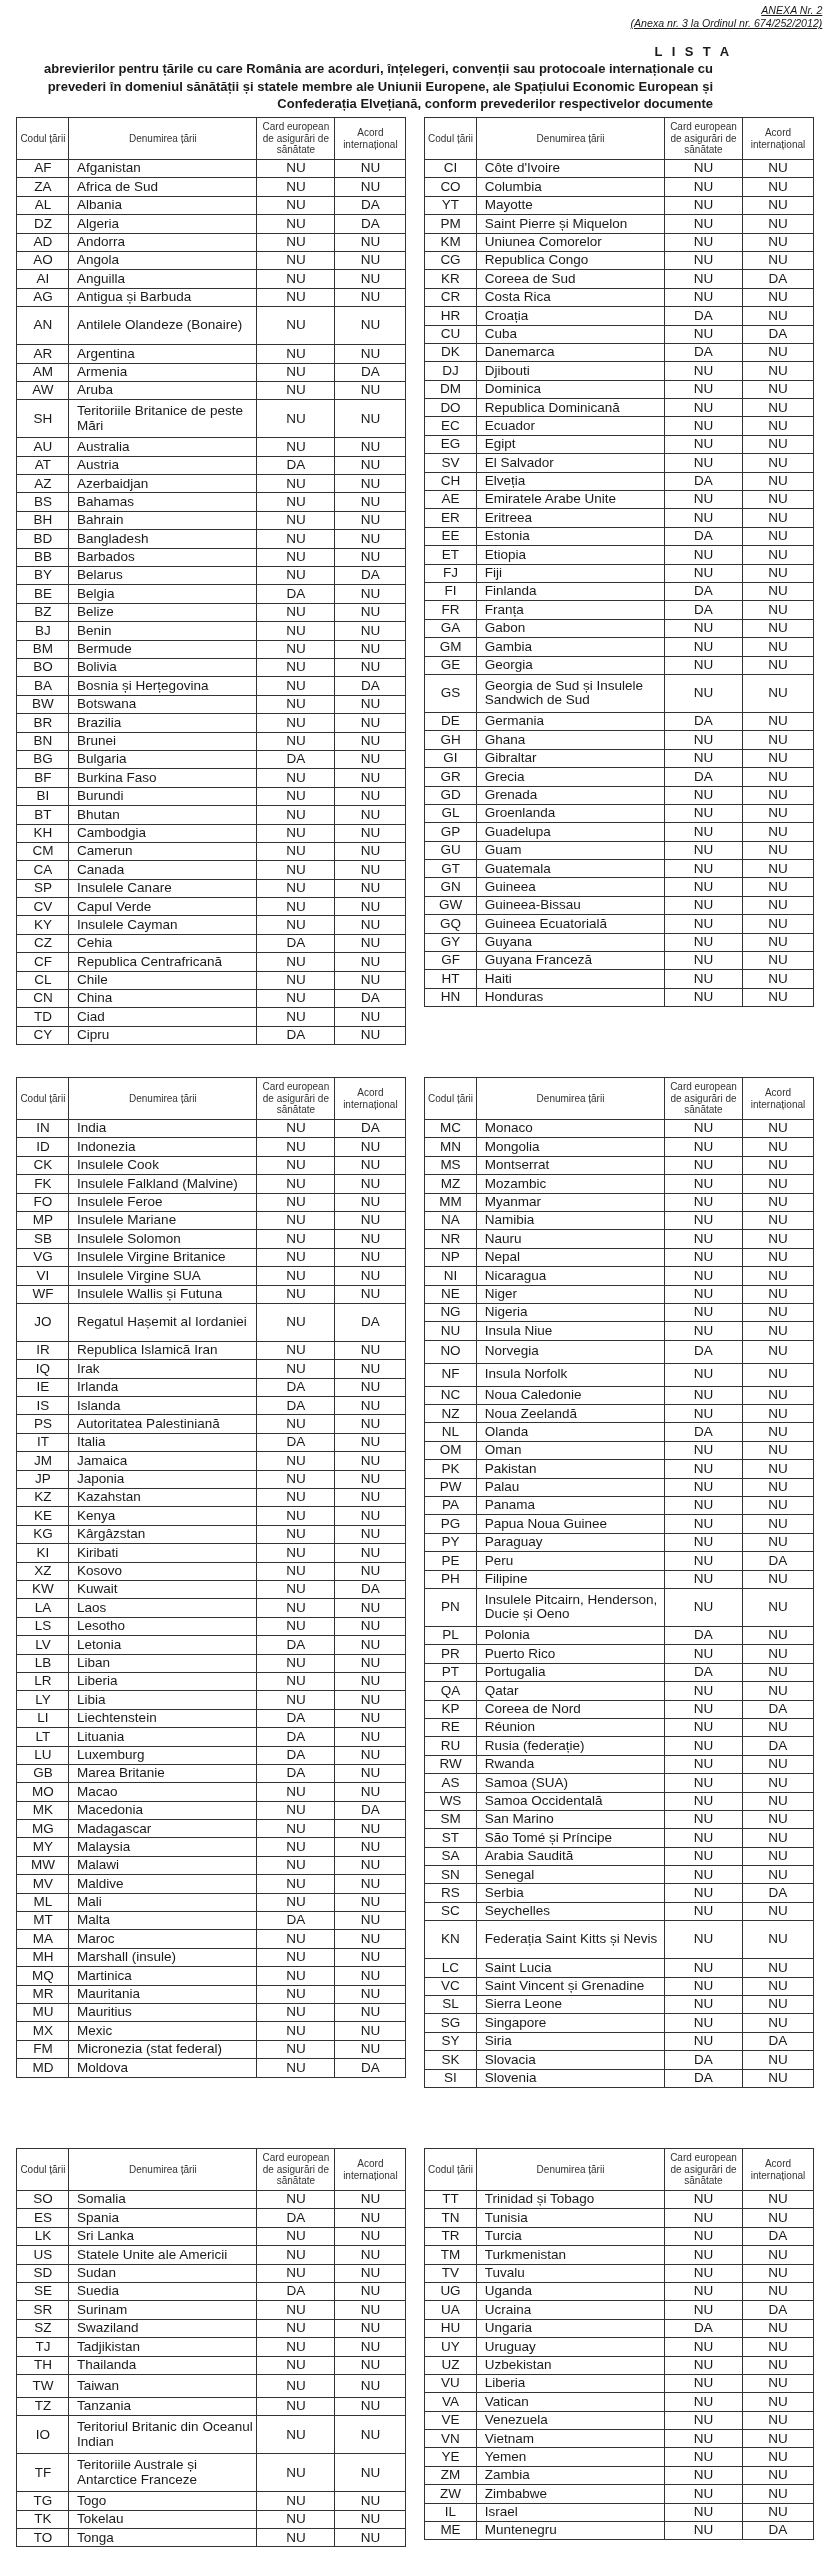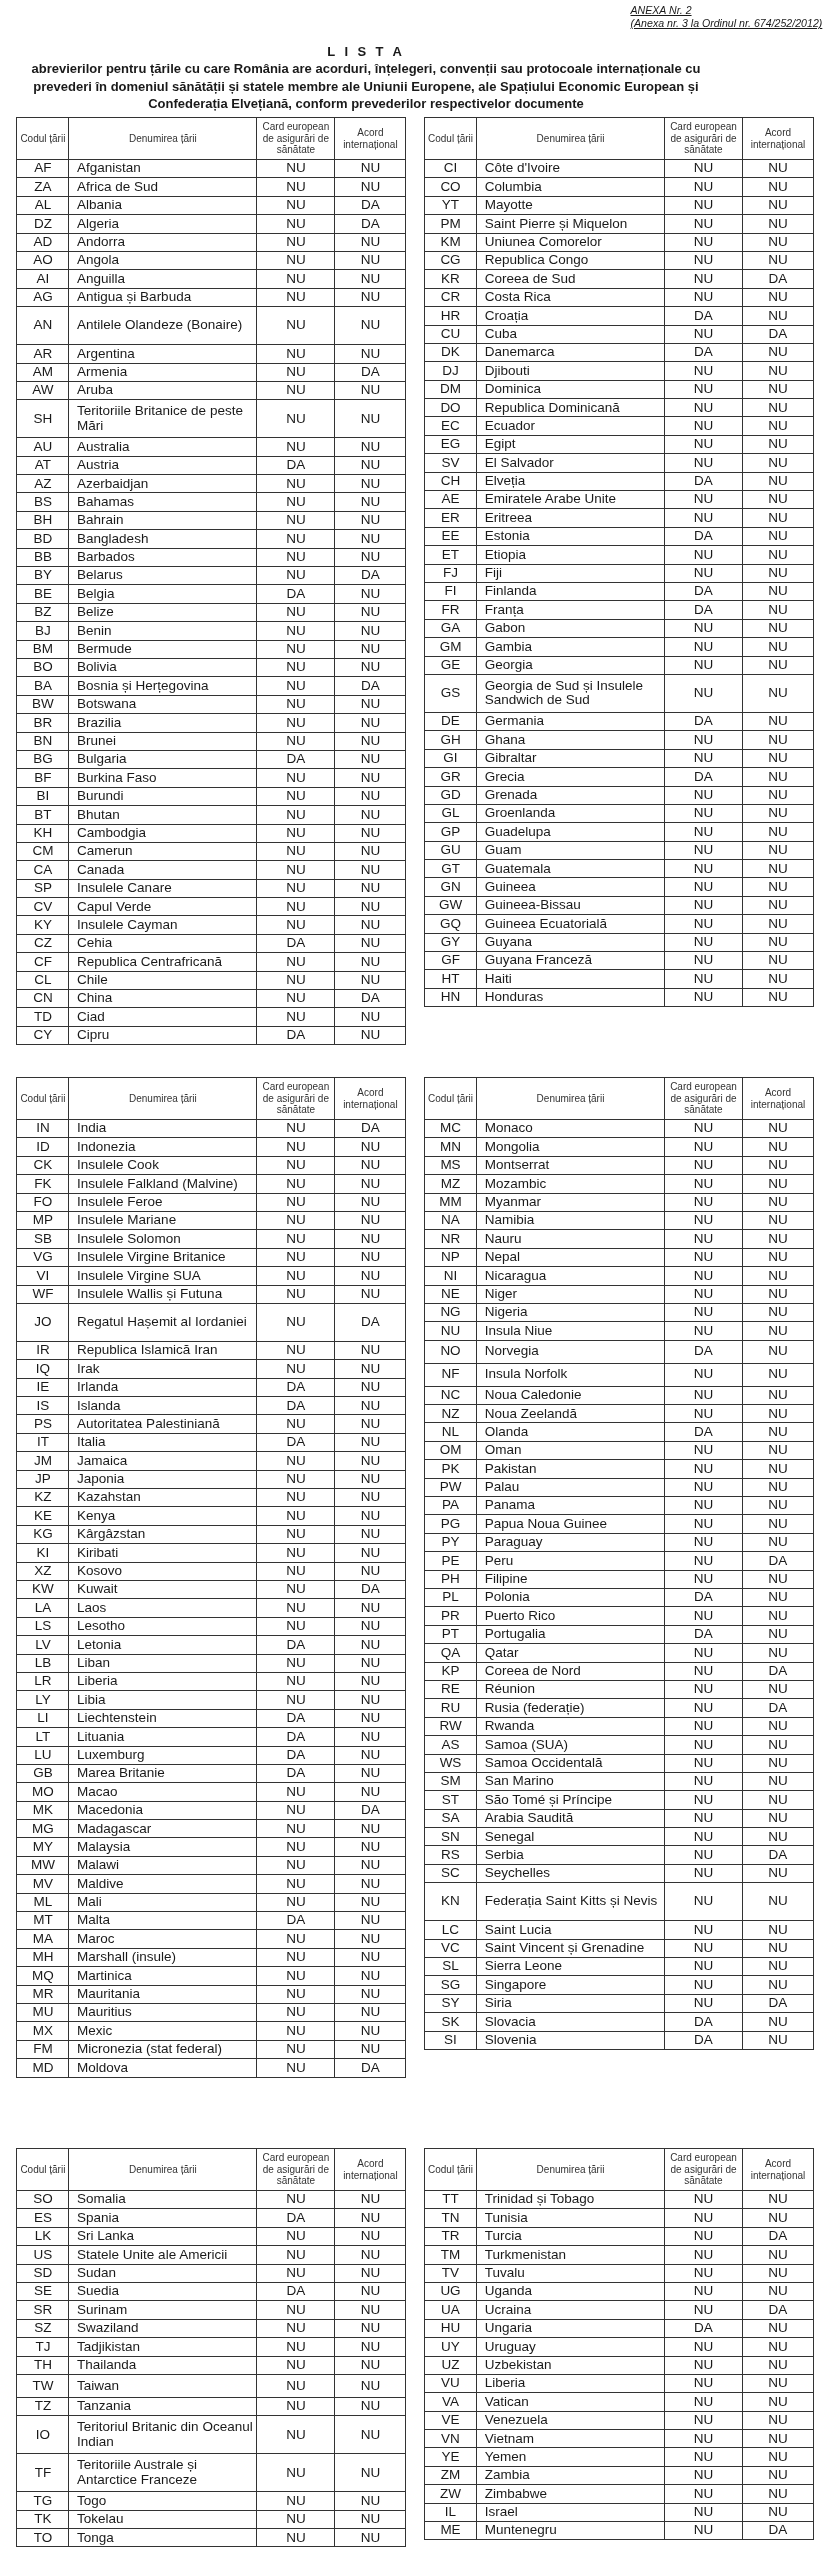--- a/index.html
+++ b/index.html
@@ -7,31 +7,32 @@
     width: 830px;
     min-height: 2576px;
     font-family: "Liberation Sans", "DejaVu Sans", sans-serif;
     color: #1a1a1a;
     position: relative;
   }
   .annex {
     position: absolute;
     right: 7.7px;
     top: 3.9px;
+    text-align: right;
     font-size: 10.6px;
     font-style: italic;
     line-height: 13.5px;
   }
   .annex span { display: block; text-decoration: underline; }
   .title-wrap {
     position: absolute;
     top: 43px;
     left: 0;
     width: 732px;
-    text-align: center;
+    text-align: right;
     font-weight: bold;
     font-size: 13px;
     line-height: 17.4px;
   }
   .title-wrap .lista { letter-spacing: 2.9px; display: block; }
   .title-wrap .sub { display: block; padding: 0 19px; }
   table.clist {
     position: absolute;
     border-collapse: collapse;
     table-layout: fixed;
@@ -1133,20 +1134,26 @@
         <td class="name">Peru</td>
         <td class="val">NU</td>
         <td class="val">DA</td>
       </tr>
       <tr>
         <td class="code">PH</td>
         <td class="name">Filipine</td>
         <td class="val">NU</td>
         <td class="val">NU</td>
       </tr>
+      <tr class="tall">
+        <td class="code">PN</td>
+        <td class="name">Insulele Pitcairn, Henderson, Ducie și Oeno</td>
+        <td class="val">NU</td>
+        <td class="val">NU</td>
+      </tr>
       <tr>
         <td class="code">PL</td>
         <td class="name">Polonia</td>
         <td class="val">DA</td>
         <td class="val">NU</td>
       </tr>
       <tr>
         <td class="code">PR</td>
         <td class="name">Puerto Rico</td>
         <td class="val">NU</td>

